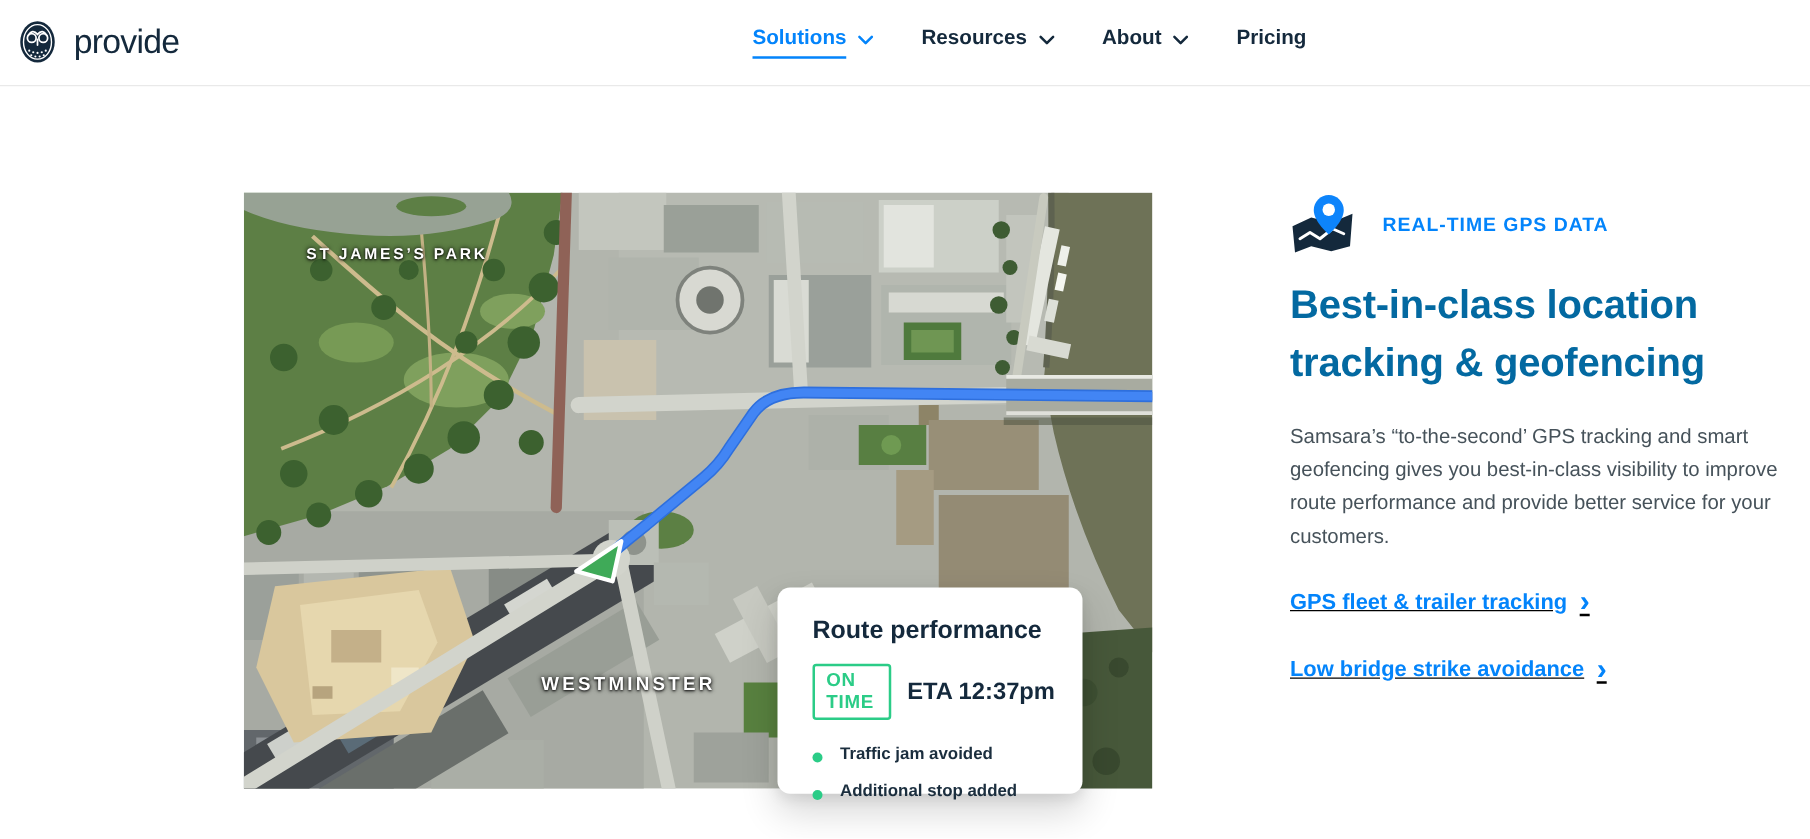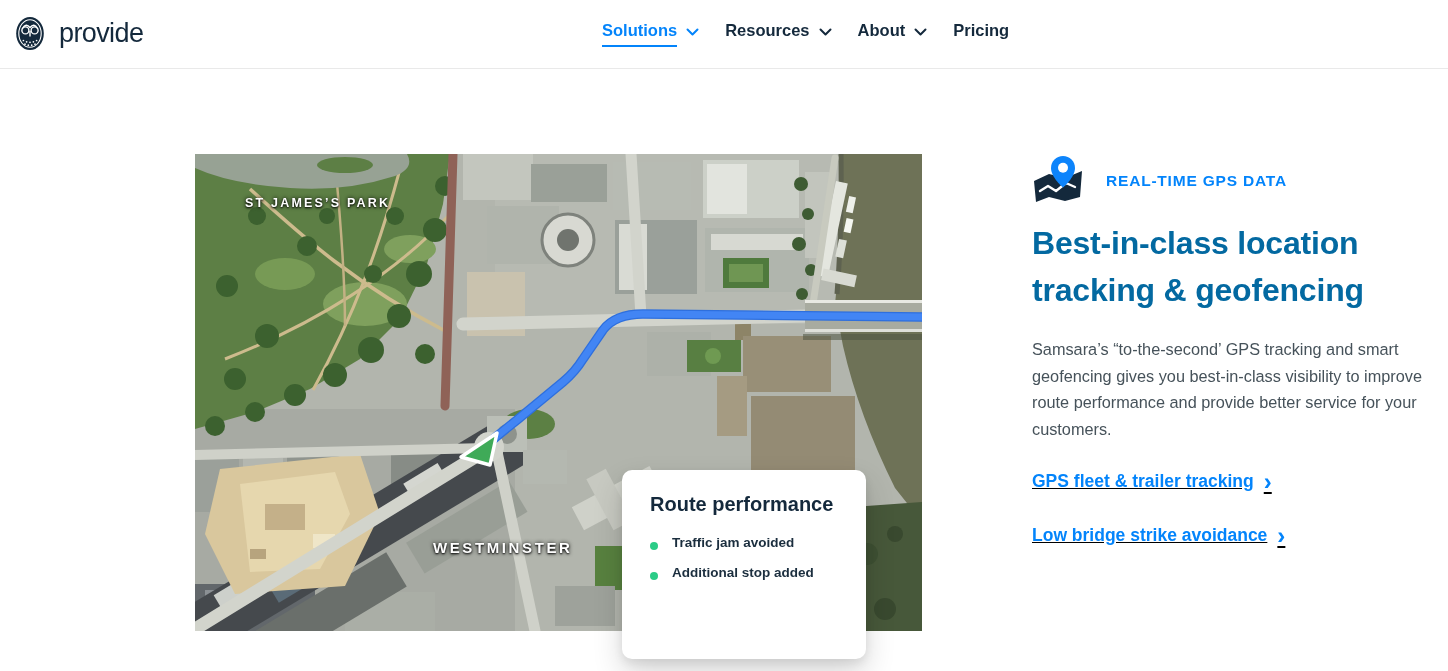--- a/index.html
+++ b/index.html
@@ -5,37 +5,37 @@
   * { box-sizing: border-box; }
   html,body { margin:0; padding:0; background:#fff; }
   body { font-family:"Liberation Sans", sans-serif; }
   .page { position:relative; width:1448px; height:671px; background:#fff; overflow:hidden; }
 
   
   .header { position:absolute; top:0; left:0; width:100%; height:69px; background:#fff;
             border-bottom:1px solid #e9e9e9; z-index:5; }
   .logo { position:absolute; left:10px; top:13px; display:flex; align-items:center; gap:9px; cursor:pointer; }
   .logo-text { font-size:27px; font-weight:500; color:#14293c; letter-spacing:-0.6px; }
-  .nav { position:absolute; left:602px; top:0; height:68px; display:flex; align-items:center; gap:26px; }
+  .nav { position:absolute; left:602px; top:0; height:68px; display:flex; align-items:center; gap:38px; }
   .nav-item { display:flex; align-items:center; gap:9px; font-size:16.5px; font-weight:600;
               color:#14293c; cursor:pointer; }
   .nav-item .label { padding-bottom:5px; border-bottom:2px solid transparent; }
   .nav-item.active { color:#0384fb; }
   .nav-item.active .label { border-bottom-color:#0384fb; }
   .chev { display:block; margin-top:-4px; }
 
   
   .map-wrap { position:absolute; left:195px; top:154px; width:727px; height:477px; overflow:hidden; }
   .map-label { position:absolute; color:#fff; font-weight:700;
                text-shadow:0 0 4px rgba(0,0,0,.95), 0 1px 2px rgba(0,0,0,.85); white-space:nowrap; }
   .map-label.stjames { left:50px; top:42px; font-size:12.5px; letter-spacing:2.2px; }
   .map-label.westminster { left:238px; top:385px; font-size:15px; letter-spacing:2.6px; }
 
   
-  .route-card { position:absolute; left:622px; top:470px; width:244px; height:189px; background:#fff;
+  .route-card { position:absolute; left:622px; top:470px; width:244px; height:165px; background:#fff;
                 border-radius:10px; box-shadow:0 14px 30px rgba(0,0,0,.16), 0 4px 10px rgba(0,0,0,.08);
                 padding:23px 22px 24px 28px; z-index:4; }
   .route-title { font-size:20px; font-weight:700; color:#14293c; }
   .badge-row { margin-top:15px; display:flex; align-items:center; gap:13px; }
   .on-time-badge { border:2px solid #2bcc87; color:#2bcc87; font-size:15px; font-weight:700;
                    letter-spacing:.6px; padding:3px 9px 4px; border-radius:3px; }
   .eta { font-size:19px; font-weight:700; color:#14293c; white-space:nowrap; }
   .route-list { margin-top:19px; }
   .route-item { display:flex; align-items:flex-end; gap:14px; }
   .route-item + .route-item { margin-top:15px; }
@@ -276,20 +276,24 @@
         <polygon points="266,303 302,279 295,311" fill="#3faa58" stroke="#ffffff" stroke-width="3.5" stroke-linejoin="round"></polygon>
       </g>
     </svg>
 
     <div class="map-label stjames">ST JAMES’S PARK</div>
     <div class="map-label westminster">WESTMINSTER</div>
   </div>
 
   <div class="route-card">
     <div class="route-title">Route performance</div>
+    <div class="badge-row">
+      <span class="on-time-badge">ON TIME</span>
+      <span class="eta">ETA 12:37pm</span>
+    </div>
     <div class="route-list">
       <div class="route-item">
         <span class="dot"></span>
         <span class="route-item-text">Traffic jam avoided</span>
       </div>
       <div class="route-item">
         <span class="dot"></span>
         <span class="route-item-text">Additional stop added</span>
       </div>
     </div>

